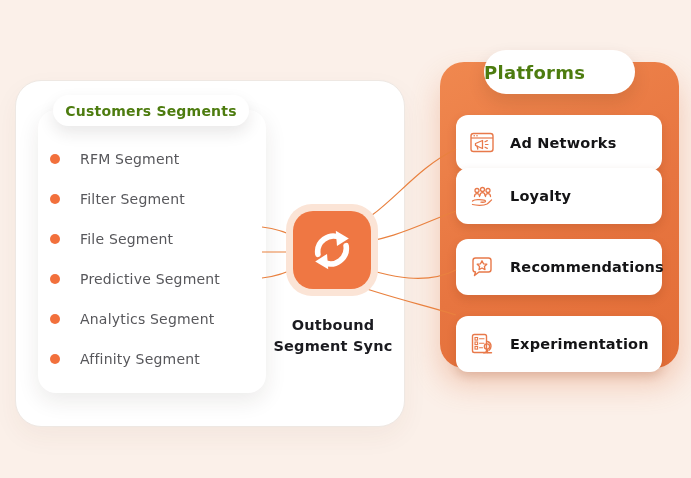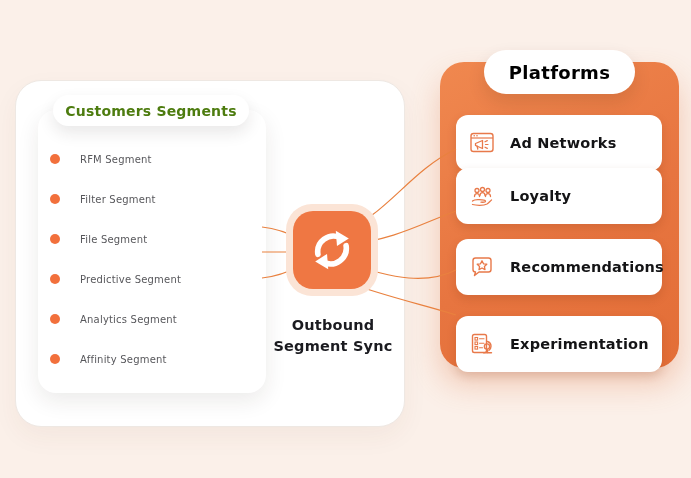--- a/index.html
+++ b/index.html
@@ -40,21 +40,21 @@
     padding-top:29px;box-sizing:border-box;
   }
   .seg-row{
     height:40px;display:flex;align-items:center;padding-left:12px;
   }
   .seg-dot{
     width:10px;height:10px;border-radius:50%;
     background:#F2703C;flex:0 0 auto;
   }
   .seg-label{
-    margin-left:20px;font-size:10px;font-weight:500;color:#57575B;
+    margin-left:20px;font-size:14px;font-weight:500;color:#57575B;
     letter-spacing:.2px;
   }
   
   .sync-wrap{
     position:absolute;left:286px;top:204px;width:92px;height:92px;
     background:#FBE4D6;border-radius:26px;z-index:4;
   }
   .sync-box{
     position:absolute;left:7px;top:7px;right:7px;bottom:7px;
     background:#EF7743;border-radius:20px;
@@ -70,22 +70,22 @@
     position:absolute;left:440px;top:62px;width:239px;height:306px;
     background:linear-gradient(150deg,#F0884F 0%,#E77540 55%,#E36E37 100%);
     border-radius:24px;
     box-shadow:0 16px 30px rgba(222,107,52,.30);
     z-index:2;
   }
   .platforms-pill{
     position:absolute;left:44px;top:-12px;width:151px;height:44px;
     background:#FFFFFF;border-radius:22px;
     box-shadow:0 8px 18px rgba(60,30,10,.12);
-    display:flex;align-items:center;justify-content:center;
-    font-size:18px;font-weight:700;color:#000000;letter-spacing:.3px;
+    display:flex;align-items:center;
+    font-size:18px;font-weight:700;color:#4d7c0f;letter-spacing:.3px;
   }
   .plat-item{
     position:absolute;left:16px;width:206px;height:56px;
     background:#FFFFFF;border-radius:12px;
     box-shadow:0 4px 10px rgba(120,50,15,.18);
     display:flex;align-items:center;padding-left:12px;box-sizing:border-box;
   }
   .plat-icon{width:28px;height:28px;flex:0 0 auto;display:flex;align-items:center;justify-content:center;}
   .plat-icon svg{display:block;}
   .plat-label{

